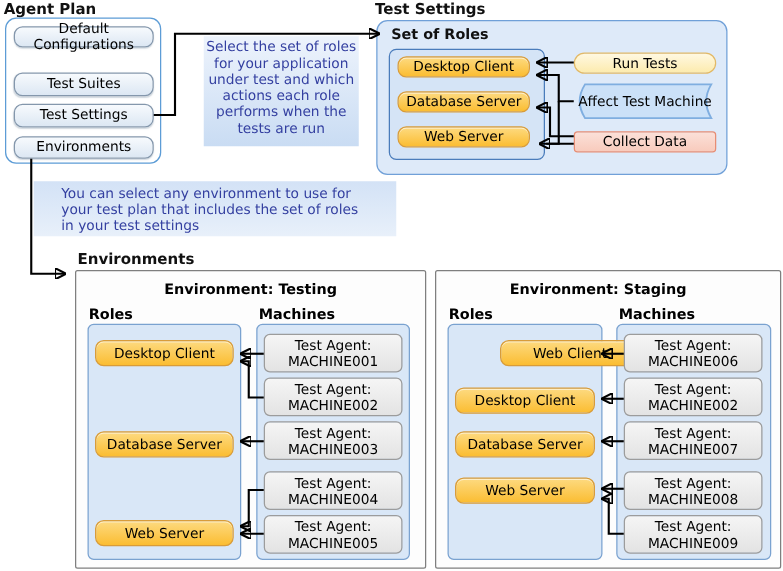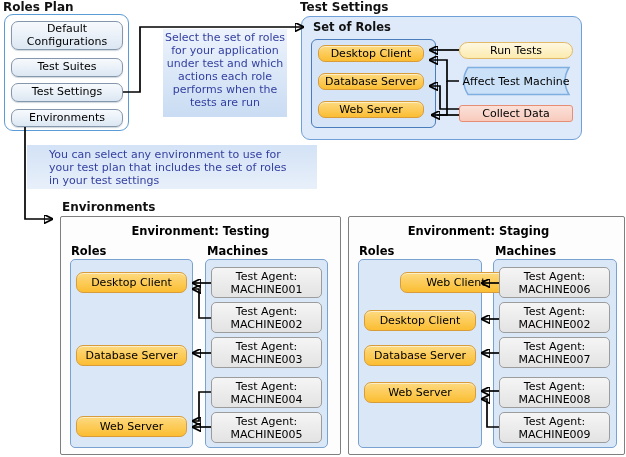--- a/index.html
+++ b/index.html
@@ -67,23 +67,23 @@
     font-size:11px;line-height:13px;text-align:center;
   }
   #connectors{position:absolute;left:0;top:0;width:626px;height:457px;pointer-events:none;z-index:10;}
   #connectors path{fill:none;stroke:#000;stroke-width:1.7px;}
 </style>
 </head>
 <body>
 
 <div id="canvas">
 
-  <div class="abs sec-title" style="left:3px;top:0px;">Roles Plan</div>
+  <div class="abs sec-title" style="left:3px;top:0px;">Agent Plan</div>
   <div class="abs plan-box" style="left:4px;top:14px;width:125px;height:117px;"></div>
-  <div class="abs plan-btn" style="left:11px;top:21px;width:112px;height:29px;">Default Configurations</div>
+  <div class="abs plan-btn" style="left:11px;top:21px;width:112px;height:17px;">Default Configurations</div>
   <div class="abs plan-btn" style="left:11px;top:58px;width:112px;height:19px;">Test Suites</div>
   <div class="abs plan-btn" style="left:11px;top:83px;width:112px;height:19px;">Test Settings</div>
   <div class="abs plan-btn" style="left:11px;top:109px;width:112px;height:18px;">Environments</div>
 
   <div class="abs note note-center" style="left:163px;top:29px;width:124px;min-height:88px;">Select the set of roles for your application under test and which actions each role performs when the tests are run</div>
   <div class="abs note note-left" style="left:27px;top:145px;width:290px;height:44px;">You can select any environment to use for your test plan that includes the set of roles in your test settings</div>
 
   <div class="abs sec-title" style="left:300px;top:0px;">Test Settings</div>
   <div class="abs ts-panel" style="left:301px;top:16px;width:281px;height:124px;"></div>
   <div class="abs sub-title" style="left:313px;top:20px;">Set of Roles</div>

